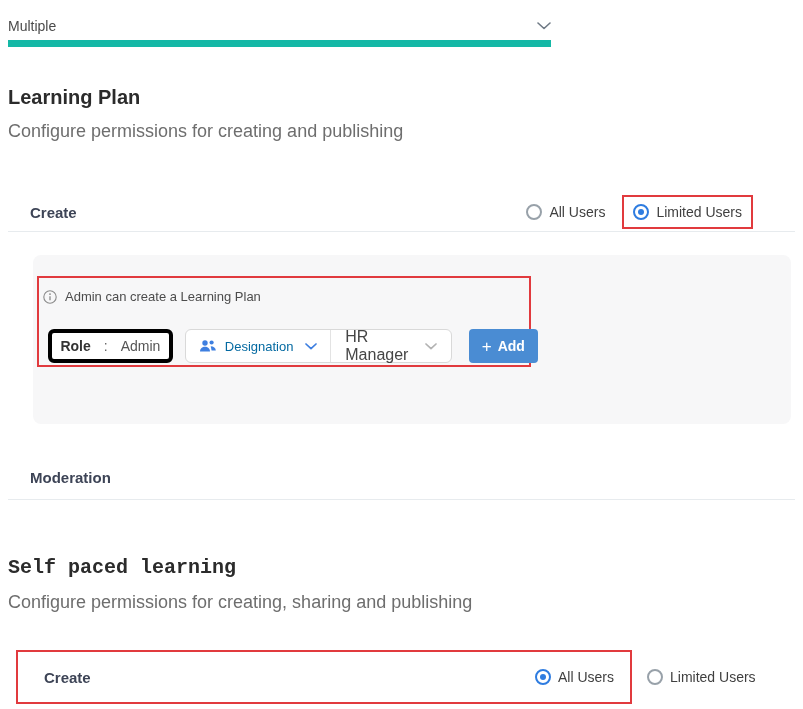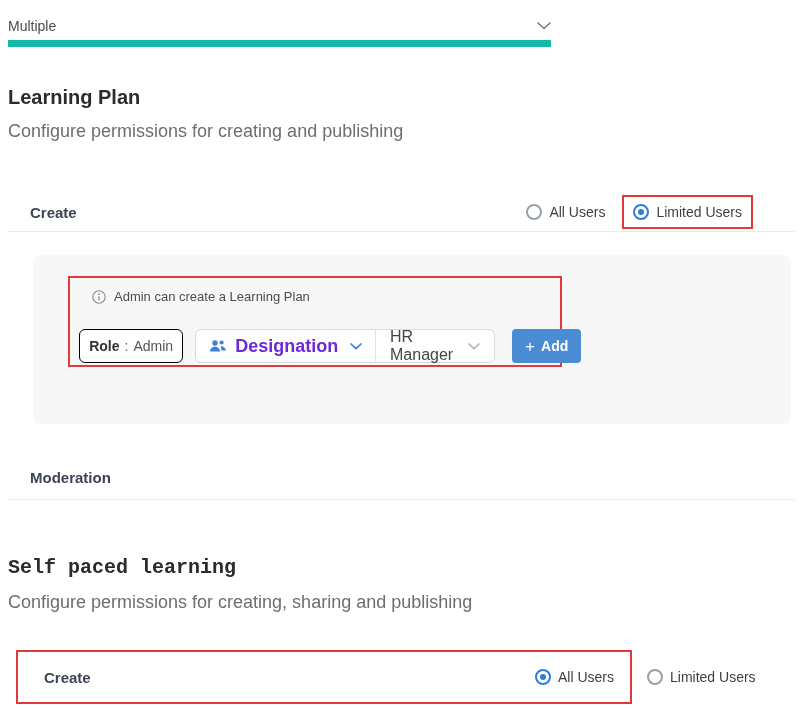--- a/index.html
+++ b/index.html
@@ -33,36 +33,36 @@
   .radio-opt .opt-label { font-size:14px; color:#3f3f3f; white-space:nowrap; }
 
   .red-outline { border:2px solid #e13a3e; }
 
   
   .hl-pill { display:flex; align-items:center; gap:7px; padding:7px 9px; }
 
   
   .panel { position:absolute; left:33px; top:255px; width:758px; height:169px;
     background:#f7f7f8; border-radius:8px; }
-  .panel-box { position:absolute; left:35px; top:21px; width:494px; height:91px;
-    padding:8px 20px; }
+  .panel-box { position:absolute; left:4px; top:21px; width:494px; height:91px;
+    padding:8px 2px; }
   .info-line { display:flex; align-items:center; gap:8px; margin:3px 0 0 2px; }
   .info-line .txt { font-size:13px; color:#4c4c4c; }
   .controls { position:absolute; left:9px; top:51px; display:flex; align-items:center; }
 
-  .role-box { height:34px; min-width:101px; background:#fff; border:1px solid #000000;
-    border-radius:6px; display:flex; align-items:center; justify-content:center; gap:5px; padding:0 12px; }
+  .role-box { height:34px; min-width:101px; background:#fff; border:4px solid #000000;
+    border-radius:6px; display:flex; align-items:center; justify-content:center; gap:13px; padding:0 12px; }
   .role-box .k { font-size:14px; color:#333; font-weight:bold; }
   .role-box .sep { font-size:14px; color:#666; }
   .role-box .v { font-size:14px; color:#555; }
 
   .combo { height:34px; margin-left:12px; background:#fff; border:1px solid #d9d9d9;
     border-radius:6px; display:flex; align-items:stretch; }
   .combo-left { display:flex; align-items:center; gap:8px; padding:0 13px; cursor:pointer; }
-  .combo-left .lbl { font-size:18px; font-weight:bold; color:#6d28d9; }
+  .combo-left .lbl { font-size:13px; font-weight:normal; color:#0369a1; }
   .combo-left .chev { color:#3e7fe0; margin-left:4px; }
   .combo-div { width:1px; background:#e3e3e3; }
   .combo-right { display:flex; align-items:center; gap:9px; padding:0 14px; cursor:pointer; }
   .combo-right .lbl { font-size:16px; color:#454545; }
   .combo-right .chev { color:#b3b3b3; }
 
   .add-btn { height:34px; margin-left:17px; padding:0 13px; background:#4a8cd3; border:none;
     border-radius:4px; color:#fff; display:flex; align-items:center; gap:6px; cursor:pointer; }
   .add-btn .plus { font-size:17px; font-weight:normal; line-height:1; }
   .add-btn .lbl { font-size:14px; font-weight:bold; }

